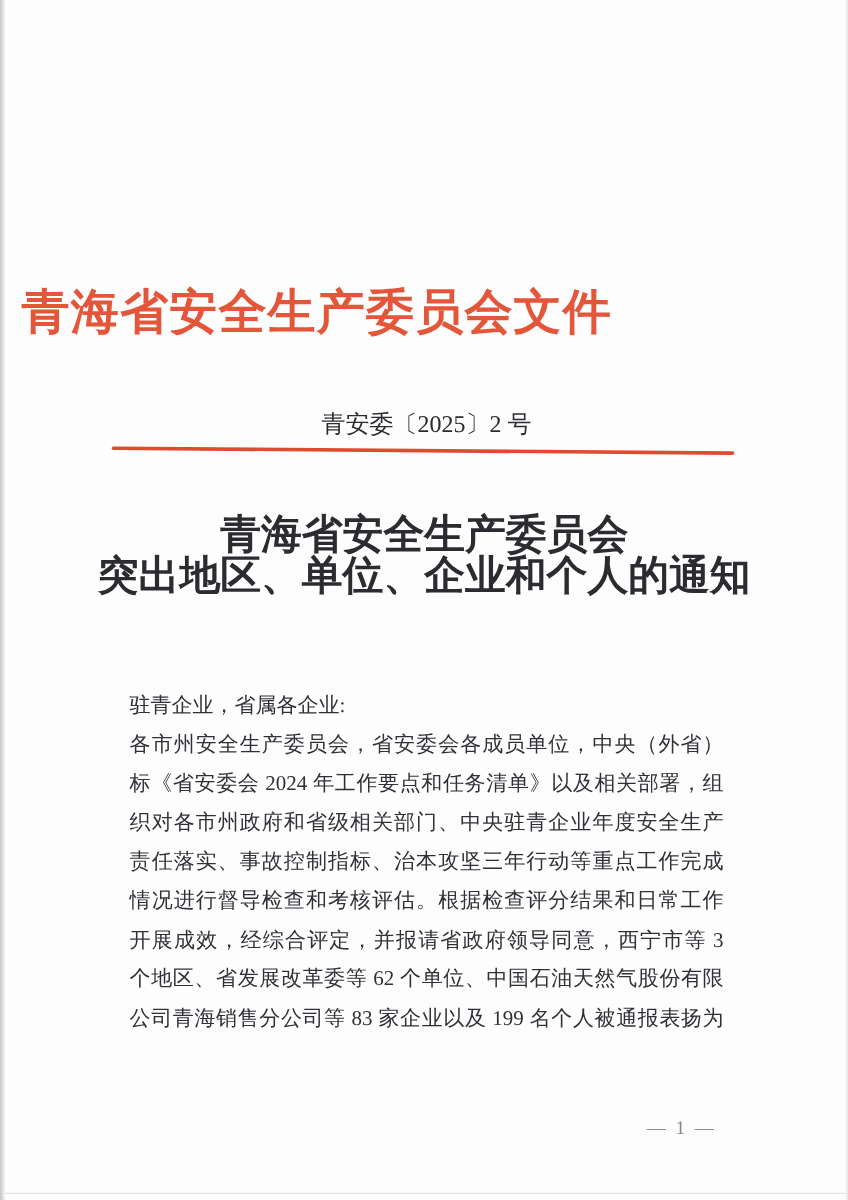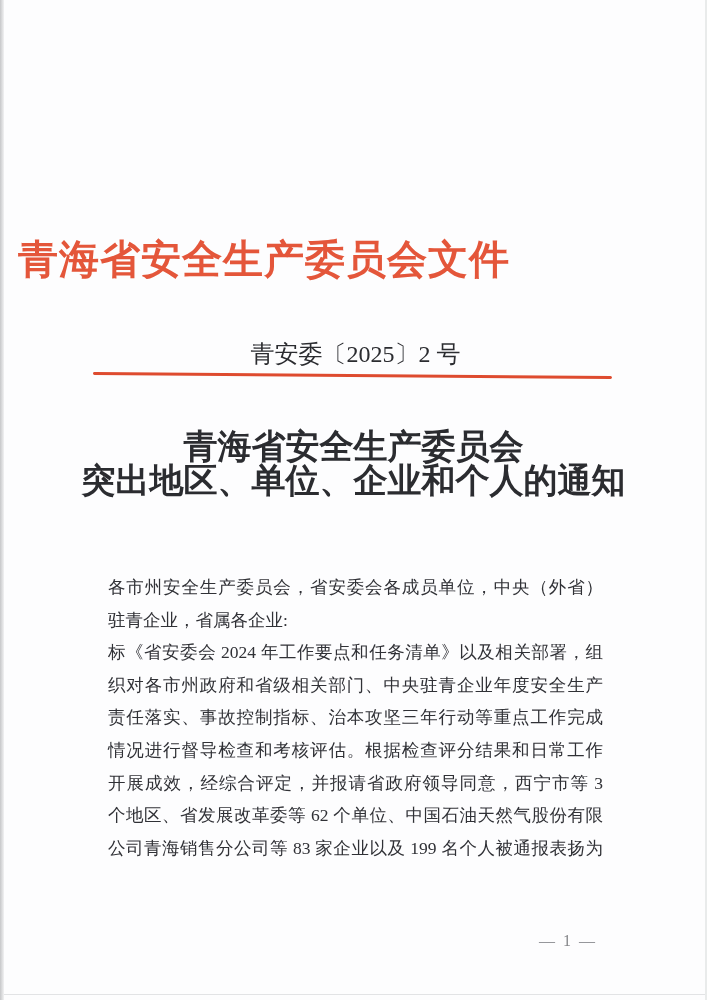--- a/index.html
+++ b/index.html
@@ -31,21 +31,21 @@
     position: absolute; top: 203px; left: 0; right: 20px;
     text-align: left; white-space: nowrap;
     font-size: 40px; line-height: 60px; font-weight: 700;
     letter-spacing: 1px;
     color: var(--letterhead-red, #e4563a);
     padding-left: 18px;
   }
   .doc-number {
     position: absolute; top: 341px; left: 108px; right: 104px;
     text-align: center;
-    font-size: 24px; line-height: 26px;
+    font-size: 20px; line-height: 26px;
     color: var(--heading-black, #2b2c30);
   }
   .red-rule {
     position: absolute; left: 93px; top: 372px;
     width: 519px; height: 3px;
     background: var(--rule-red, #de4b2f);
     transform: rotate(0.45deg); transform-origin: left center;
     border-radius: 2px;
   }
   .title-block {
@@ -82,22 +82,22 @@
   <div class="doc-number">青安委〔2025〕2 号</div>
 
   <div class="red-rule"></div>
 
   <div class="title-block">
       <div class="title-line">青海省安全生产委员会</div>
       <div class="title-line">突出地区、单位、企业和个人的通知</div>
     </div>
 
   <div class="body-block">
+      <div class="body-line">驻青企业，省属各企业:</div>
       <div class="body-line fill">各市州安全生产委员会，省安委会各成员单位，中央（外省）</div>
-      <div class="body-line">驻青企业，省属各企业:</div>
       <div class="body-line fill">标《省安委会 2024 年工作要点和任务清单》以及相关部署，组</div>
       <div class="body-line fill">织对各市州政府和省级相关部门、中央驻青企业年度安全生产</div>
       <div class="body-line fill">责任落实、事故控制指标、治本攻坚三年行动等重点工作完成</div>
       <div class="body-line fill">情况进行督导检查和考核评估。根据检查评分结果和日常工作</div>
       <div class="body-line fill">开展成效，经综合评定，并报请省政府领导同意，西宁市等 3</div>
       <div class="body-line fill">个地区、省发展改革委等 62 个单位、中国石油天然气股份有限</div>
       <div class="body-line fill">公司青海销售分公司等 83 家企业以及 199 名个人被通报表扬为</div>
     </div>
 
   <div class="page-number">— 1 —</div>

